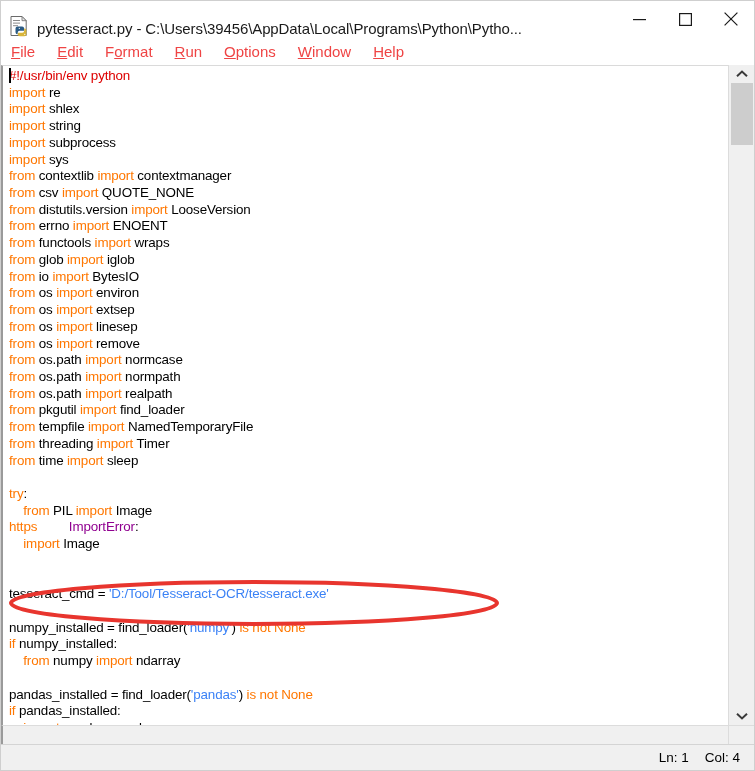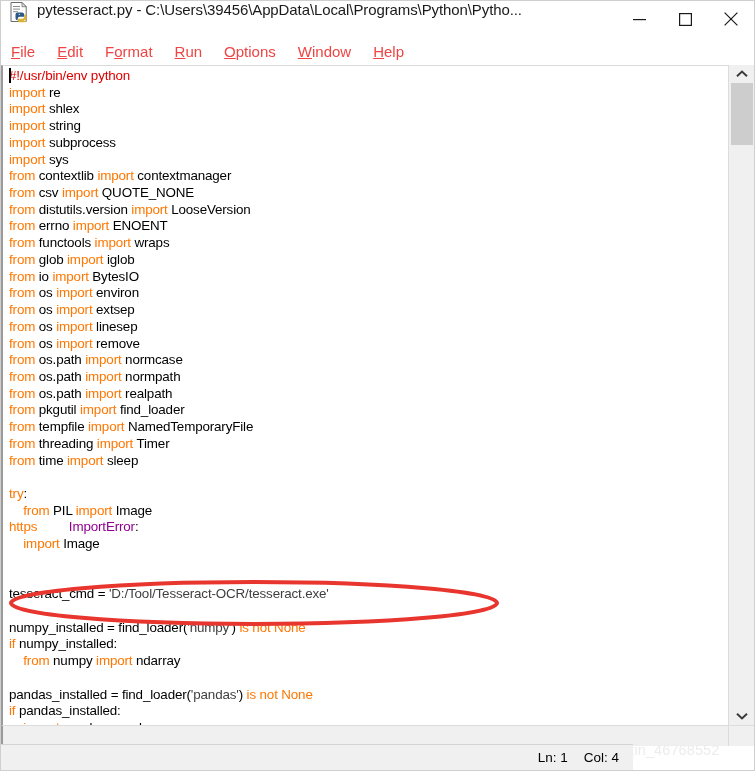--- a/index.html
+++ b/index.html
@@ -17,21 +17,21 @@
     background: #ffffff;
     border: 1px solid #cfcfcf;
     overflow: hidden;
   }
 
   
   #titlebar {
     position: absolute; left: 0; top: 0;
     width: 753px; height: 37px;
     background: #ffffff;
-    display: flex; align-items: flex-start;
+    display: flex; align-items: flex-end;
     border-bottom: 1px solid #ffffff;
   }
   #app-icon {
     width: 22px; height: 22px;
     margin-left: 7px; margin-right: 7px;
     flex: 0 0 auto;
     position: relative;
   }
   #titlebar-text {
     font-size: 15px;
@@ -87,21 +87,21 @@
     font-family: Liberation Sans, sans-serif;
     font-size: 13.4px;
     line-height: 16.72px;
     white-space: pre;
     color: #000000;
     padding-left: 6px;
     padding-top: 1px;
     letter-spacing: -0.15px;
   }
   .kw  { color: #ff7700; }
-  .str { color: #404040; margin-top: 24px; }
+  .str { color: #3b82f6; margin-top: 24px; }
   .cm  { color: #dd0000; }
   .bi  { color: #900090; margin-left: 28px; }
 
   
   #caret {
     position: absolute;
     left: 6px; top: 2px;
     width: 2px; height: 15px;
     background: #000000;
   }
@@ -149,21 +149,21 @@
     width: 26px; height: 21px;
     background: #f0f0f0;
     border-left: 1px solid #dcdcdc;
     border-top: 1px solid #dcdcdc;
   }
 
   
   #statusbar {
     position: absolute;
     left: 0; bottom: 0;
-    width: 632px; height: 26px;
+    width: 753px; height: 26px;
     background: #f0f0f0;
     border-top: 1px solid #d4d4d4;
     display: flex; align-items: center; justify-content: flex-end;
     padding-right: 14px;
     font-size: 13.5px;
     color: #000000;
   }
   #status-ln { margin-right: 16px; }
 
   

